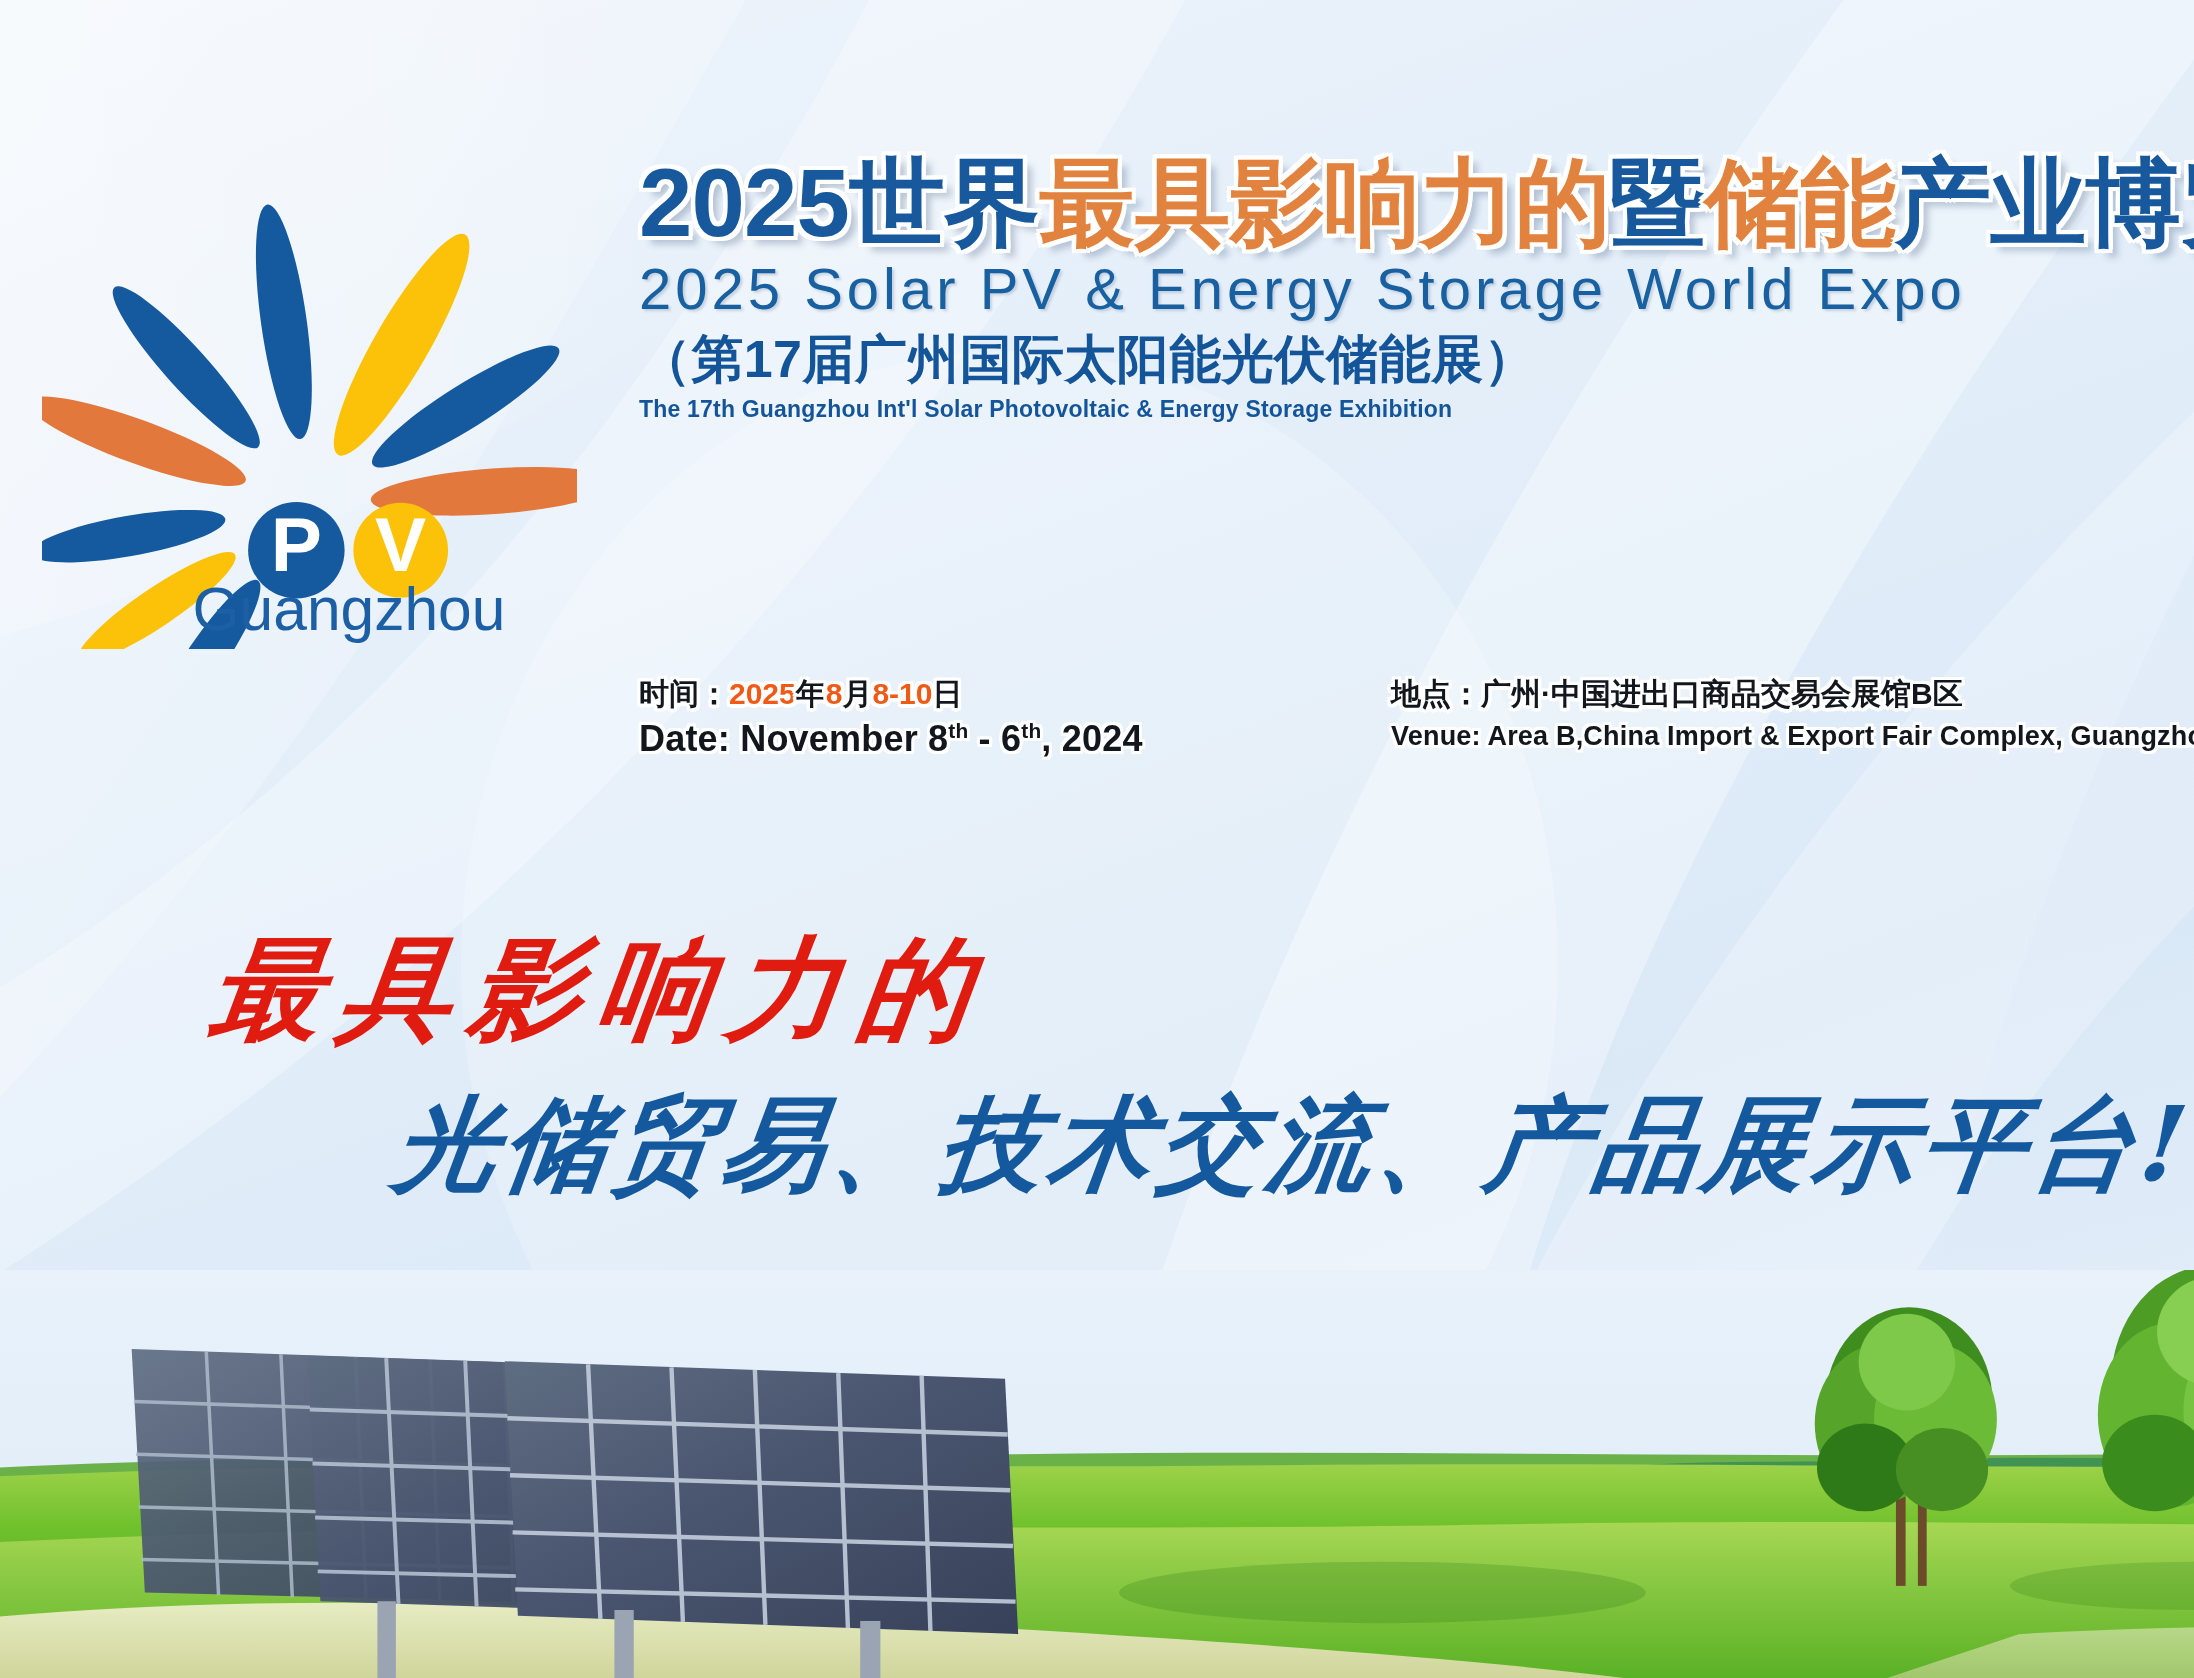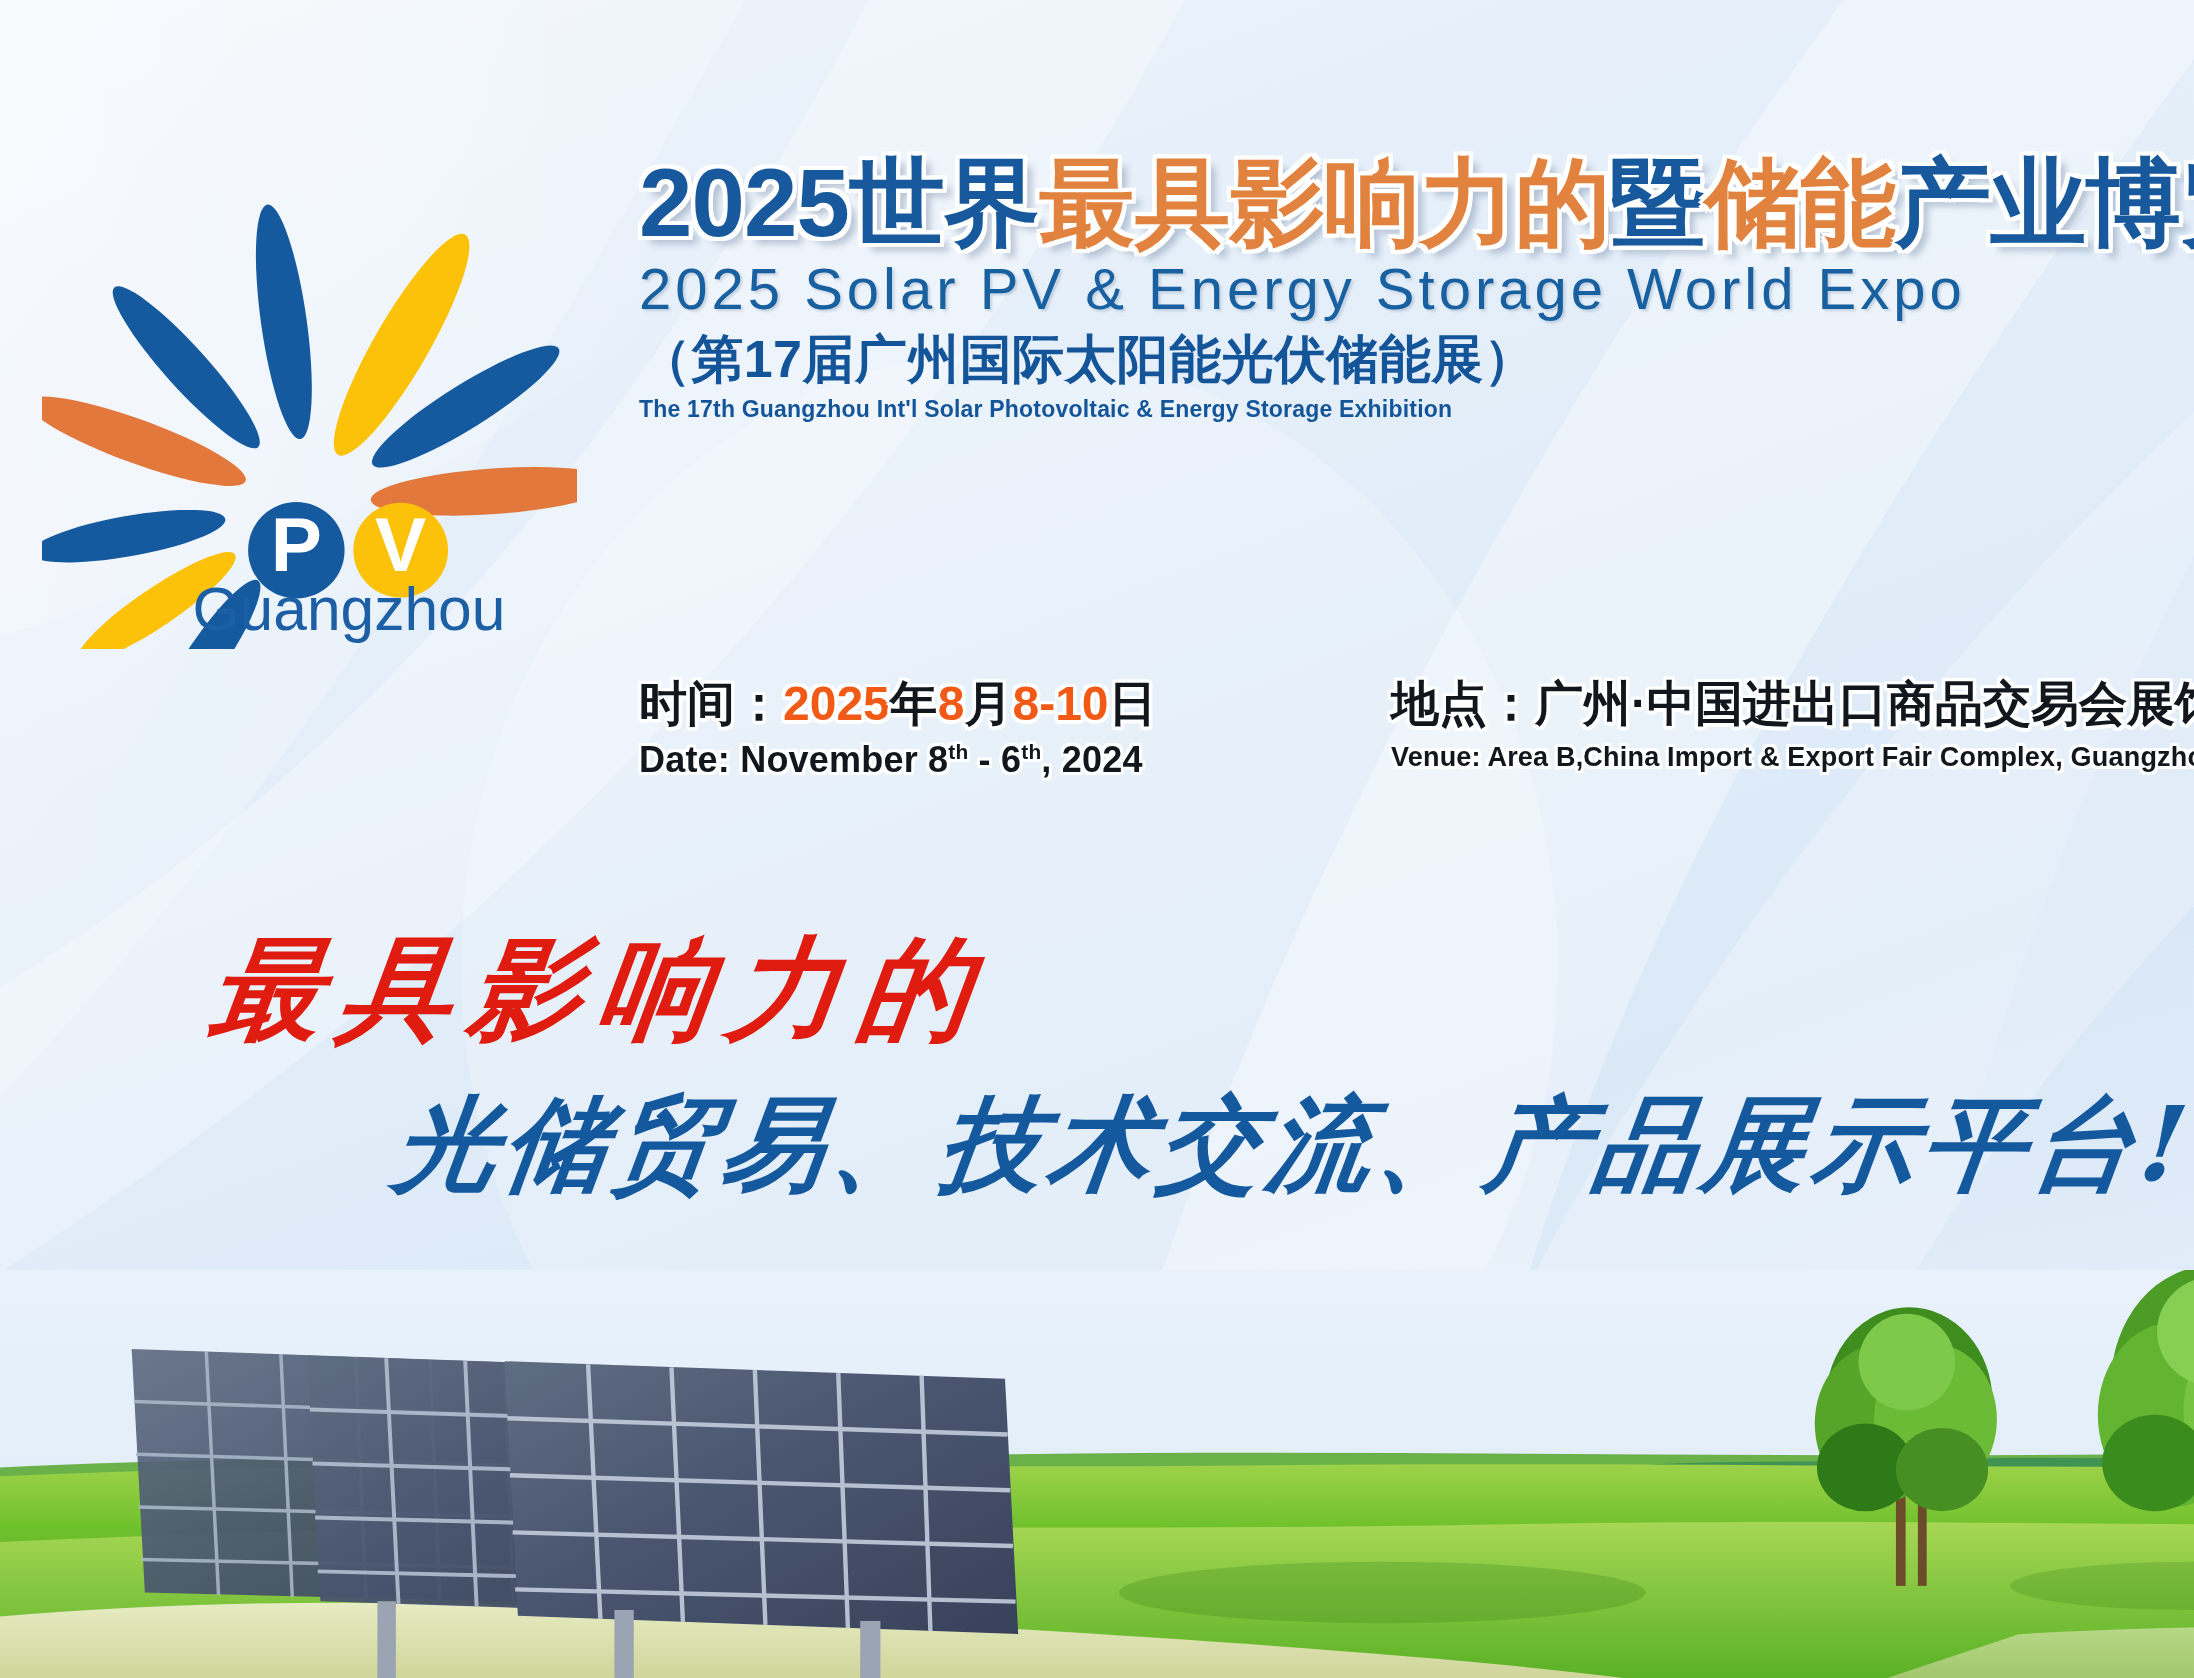--- a/index.html
+++ b/index.html
@@ -54,21 +54,21 @@
   .stats .sep{color:#14559a;padding:0 9.7px;font-weight:bold;}
   .s-blue{color:#2e78bf;}
   .s-dark{color:#13181e;}
   .s-orange{color:#e58642;}
   .s-purple{color:#5e3d96;}
 
   
   .dateblk{position:absolute;left:639px;top:676px;}
   .venueblk{position:absolute;left:1391px;top:676px;}
   .row-cn{
-    font-size:48px;font-weight:bold;color:#12171d;white-space:nowrap;
+    font-size:30px;font-weight:bold;color:#12171d;white-space:nowrap;
     line-height:1.18;
     text-shadow:-3.1px -3.1px 0 #fff,3.1px -3.1px 0 #fff,-3.1px 3.1px 0 #fff,3.1px 3.1px 0 #fff,
       0 -3.5px 0 #fff,0 3.5px 0 #fff,-3.5px 0 0 #fff,3.5px 0 0 #fff;
   }
   .row-cn .dt{color:#f05a16;}
   .row-en{
     font-size:36px;font-weight:bold;color:#12171d;white-space:nowrap;
     line-height:1.2;margin-top:5.3px;letter-spacing:0.2px;
     text-shadow:-2.6px -2.6px 0 #fff,2.6px -2.6px 0 #fff,-2.6px 2.6px 0 #fff,2.6px 2.6px 0 #fff,
       0 -3.1px 0 #fff,0 3.1px 0 #fff,-3.1px 0 0 #fff,3.1px 0 0 #fff;

